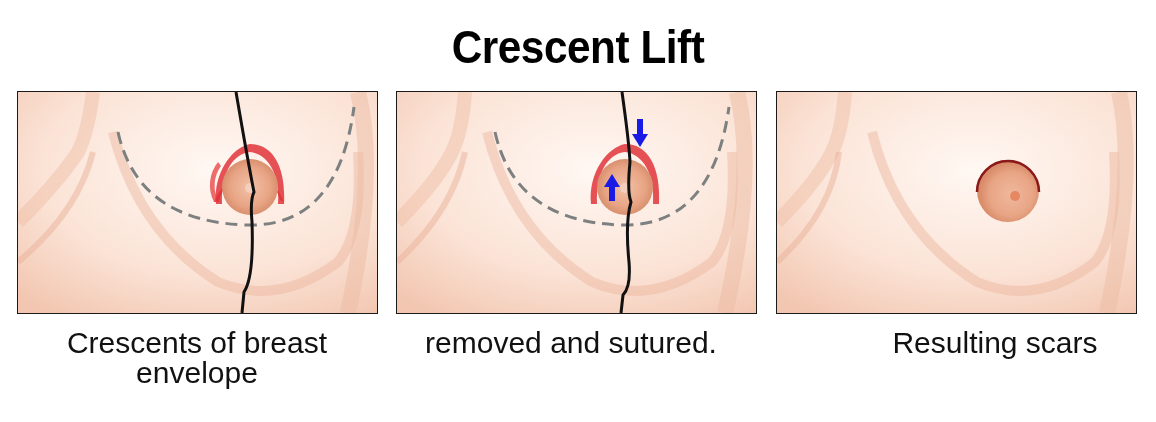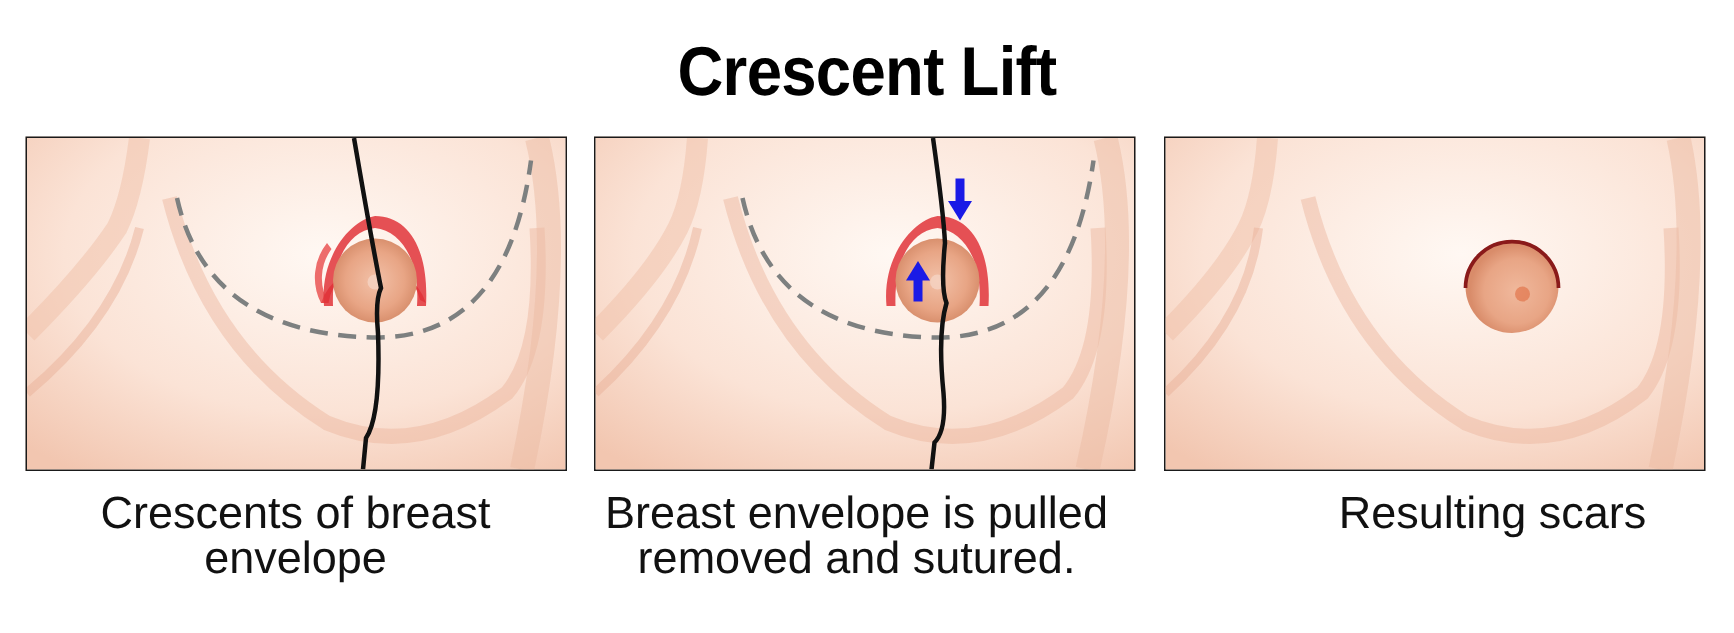--- a/index.html
+++ b/index.html
@@ -107,18 +107,17 @@
     <circle cx="231" cy="99" r="31" fill="url(#ar3)"></circle>
     <circle cx="238" cy="104" r="5" fill="#e06a40" opacity="0.6"></circle>
     <path d="M200,100 A31,31 0 0 1 262,100" fill="none" stroke="#8a1a1a" stroke-width="2.5"></path>
   </svg>
 </div>
 
 <div class="caption" style="left:7px;">
   <span>Crescents of breast envelope</span>
 </div>
 <div class="caption" style="left:381px;">
-  <span>Breast envelope is pulled</span>
   <span>removed and sutured.</span>
 </div>
 <div class="caption" style="left:805px;">
   <span>Resulting scars</span>
 </div>
 
 </body></html>

